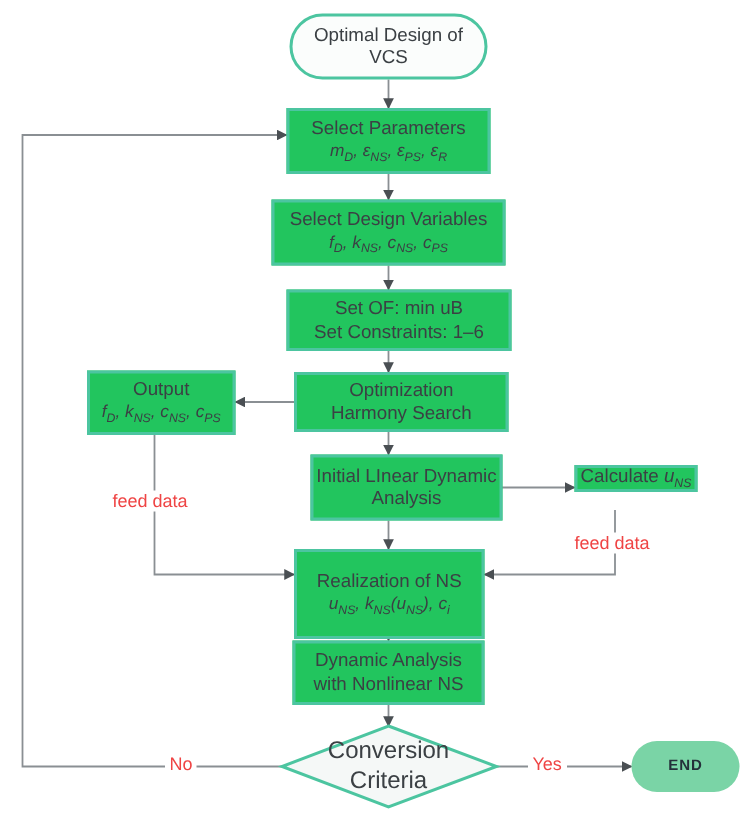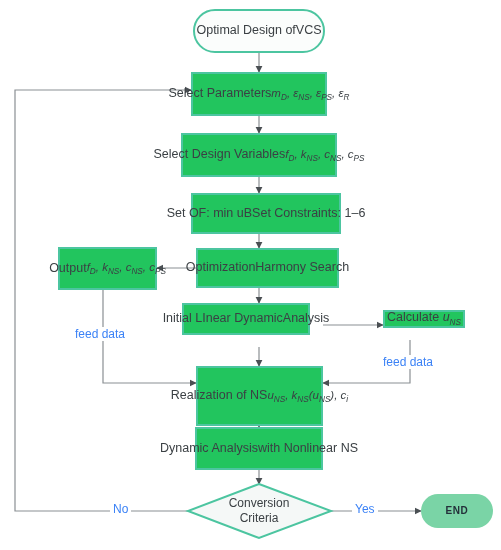--- a/index.html
+++ b/index.html
@@ -18,20 +18,21 @@
   #svg-layer {
     position: absolute;
     left: 0; top: 0;
     width: 501px;
     height: 550px;
   }
   .node {
     position: absolute;
     box-sizing: border-box;
     display: flex;
+    flex-direction: column;
     align-items: center;
     justify-content: center;
     text-align: center;
     color: #3b4044;
     line-height: 1.22;
     z-index: 3;
   }
   .node.rect {
     border: 2px solid #4cc5a0;
     background: #22c55e;
@@ -66,30 +67,30 @@
   .diamond-wrap {
     position: absolute;
     z-index: 3;
     display: flex;
     align-items: center;
     justify-content: center;
   }
   .diamond-label {
     position: relative;
     z-index: 4;
-    font-size: 12px;
+    font-size: 16px;
     color: #3b4044;
     text-align: center;
     line-height: 1.22;
     white-space: nowrap;
   }
   .edge-label {
     position: absolute;
     font-size: 12px;
-    color: #3b82f6;
+    color: #ef4444;
     background: #ffffff;
     padding: 0 3px;
     z-index: 4;
     white-space: nowrap;
   }
 </style>
 </head>
 <body>
 
 <div id="canvas">
@@ -157,21 +158,21 @@
   <div class="node rect" style="left:196px; top:248px; width:143px; height:40px;">
     <div class="ln1">Optimization</div>
     <div class="ln1">Harmony Search</div>
   </div>
 
   <div class="node rect" style="left:58px; top:247px; width:99px; height:43px;">
     <div class="ln1">Output</div>
     <div class="ln2"><i>f</i><sub>D</sub>, <i>k</i><sub>NS</sub>, <i>c</i><sub>NS</sub>, <i>c</i><sub>PS</sub></div>
   </div>
 
-  <div class="node rect" style="left:182px; top:303px; width:128px; height:32px;text-align:center;">
+  <div class="node rect" style="left:207px; top:303px; width:128px; height:44px;text-align:center;">
     <div class="ln1">Initial LInear Dynamic</div>
     <div class="ln1">Analysis</div>
   </div>
 
   <div class="node rect" style="left:383px; top:310px; width:82px; height:18px;">
     <div class="ln1">Calculate <i>u</i><sub>NS</sub></div>
   </div>
 
   <div class="node rect" style="left:196px; top:366px; width:127px; height:60px;">
     <div class="ln1">Realization of NS</div>

